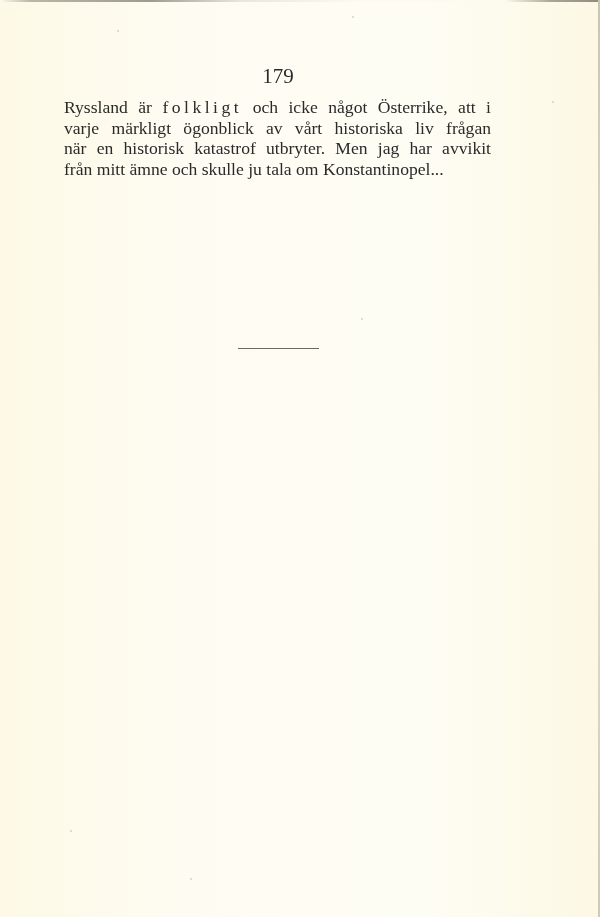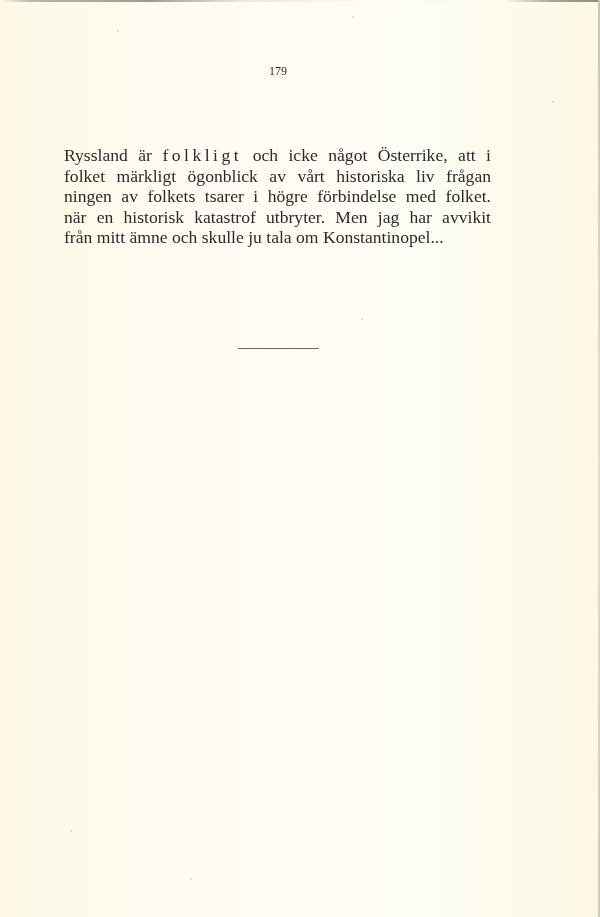--- a/index.html
+++ b/index.html
@@ -37,33 +37,32 @@
       height: 917px;
       background: linear-gradient(180deg, #c9c5b4 0%, #e5e0cc 50%, #cfcab6 100%);
     }
     .page-number {
       position: absolute;
       left: 0;
       width: 556px;
       top: 64px;
       text-align: center;
       font-family: "Liberation Serif", "DejaVu Serif", serif;
-      font-size: 12px;
+      font-size: 21px;
       color: #2b2b2b;
     }
     .body-text {
       position: absolute;
       left: 64px;
       top: 97px;
       width: 427px;
       font-family: "Liberation Serif", "DejaVu Serif", serif;
       font-size: 17.6px;
       line-height: 20.6px;
       color: #2a2a2a;
-      margin-top: 48px;
     }
     .line {
       display: block;
       text-align: justify;
       text-align-last: justify;
       white-space: nowrap;
       height: 20.6px;
     }
     .line.last {
       text-align-last: left;
@@ -92,22 +91,21 @@
 <body>
 
 <div class="page">
   <div class="top-edge"></div>
   <div class="right-edge"></div>
 
   <div class="page-number">179</div>
 
   <div class="body-text">
     <span class="line"><span>Ryssland är </span><span class="spaced">folkligt</span><span> och icke något Österrike, att i</span></span>
-    <span class="line">folket märkligt ögonblick av vårt historiska liv frågan</span>
-    <span class="line">ningen av folkets tsarer i högre förbindelse med folket.</span>
+    <span class="line">varje märkligt ögonblick av vårt historiska liv frågan</span>
     <span class="line">när en historisk katastrof utbryter. Men jag har avvikit</span>
     <span class="line last">från mitt ämne och skulle ju tala om Konstantinopel...</span>
   </div>
 
   <div class="divider"></div>
 
   <div class="speck" style="left:117px;top:30px;"></div>
   <div class="speck" style="left:352px;top:16px;"></div>
   <div class="speck" style="left:552px;top:101px;"></div>
   <div class="speck" style="left:361px;top:318px;"></div>

